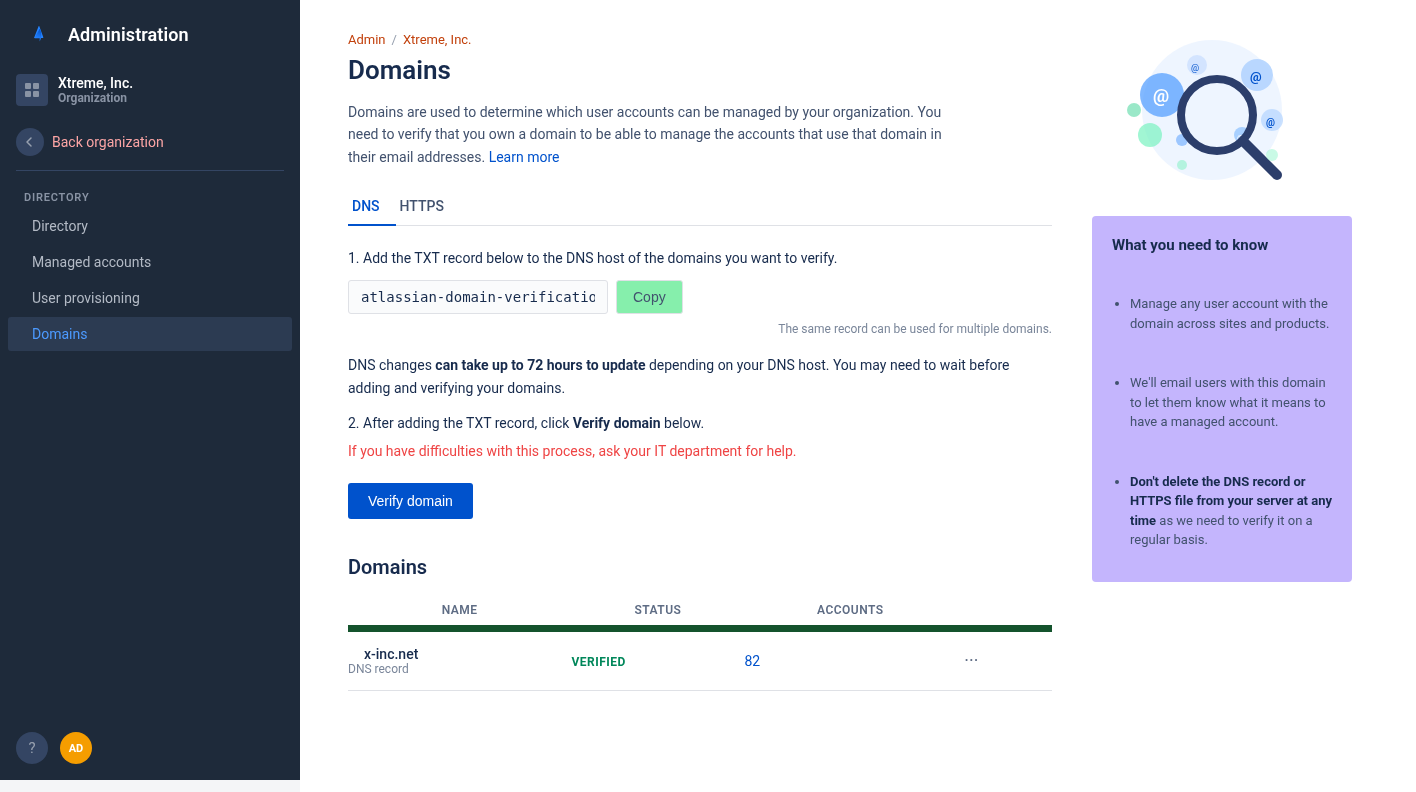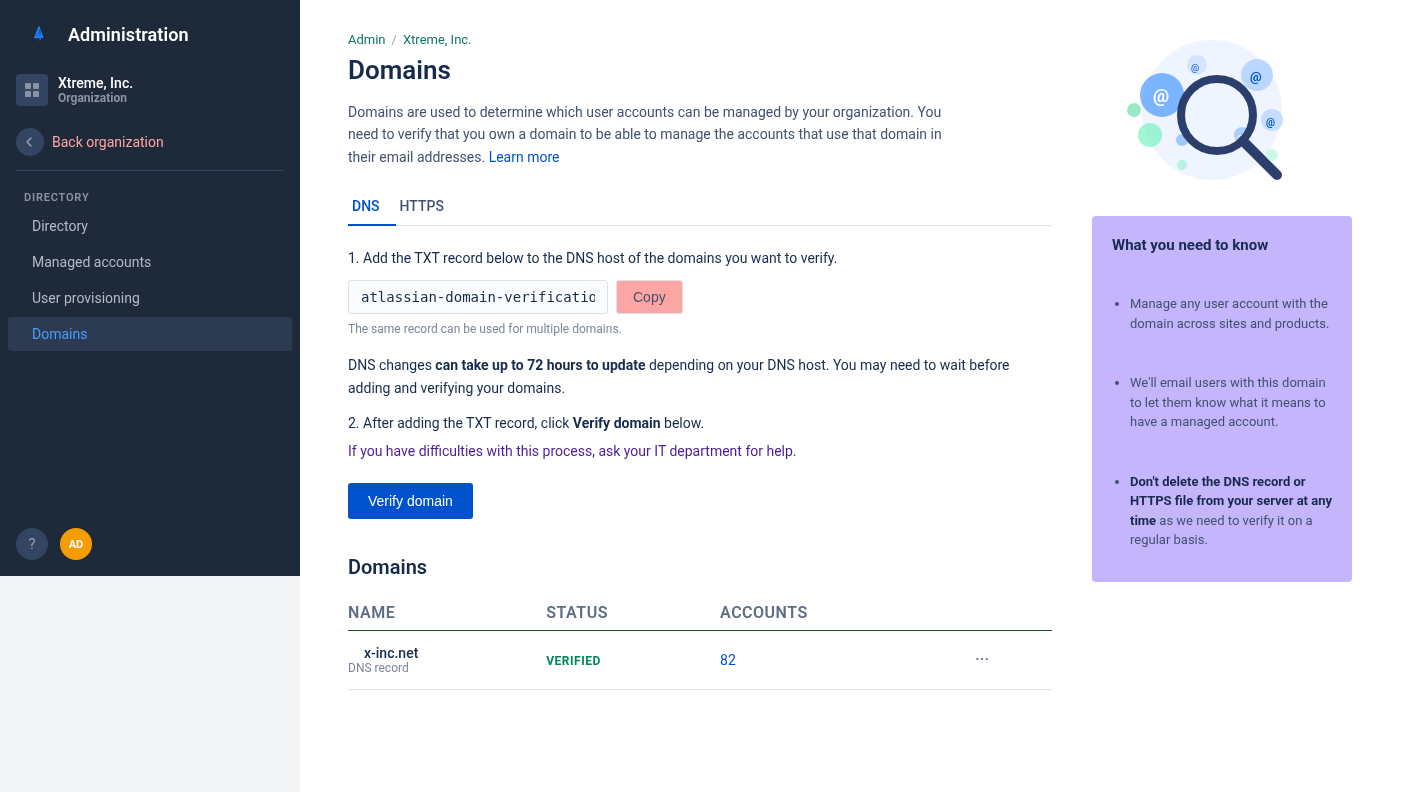--- a/index.html
+++ b/index.html
@@ -12,21 +12,21 @@
       overflow: hidden;
     }
 
     
     .sidebar {
       width: 300px;
       min-width: 300px;
       background: #1e2a3a;
       display: flex;
       flex-direction: column;
-      height: 576px;
+      height: 780px;
     }
 
     .sidebar-header {
       padding: 18px 24px 14px 24px;
       display: flex;
       align-items: center;
       gap: 12px;
     }
 
     .atlassian-logo {
@@ -186,21 +186,21 @@
     .breadcrumb {
       font-size: 13px;
       color: #5e6c84;
       margin-bottom: 8px;
       display: flex;
       align-items: center;
       gap: 6px;
     }
 
     .breadcrumb-link {
-      color: #0f766e;
+      color: #c2410c;
       cursor: pointer;
     }
 
     .breadcrumb-sep {
       color: #97a0af;
     }
 
     .page-title {
       font-size: 26px;
       font-weight: 600;
@@ -267,34 +267,35 @@
       border-radius: 3px;
       padding: 8px 12px;
       font-size: 14px;
       color: #172b4d;
       background: #fafbfc;
       min-width: 260px;
       font-family: monospace;
     }
 
     .copy-btn {
-      background: #fca5a5;
+      background: #86efac;
       border: 1px solid #dfe1e6;
       border-radius: 3px;
       padding: 8px 16px;
       font-size: 14px;
       color: #42526e;
       cursor: pointer;
       font-weight: 500;
     }
 
     .hint-text {
       font-size: 12px;
       color: #7a869a;
       margin-bottom: 18px;
+      text-align: right;
     }
 
     .dns-warning {
       font-size: 14px;
       color: #172b4d;
       margin-bottom: 16px;
       line-height: 1.6;
     }
 
     .dns-warning strong {
@@ -306,21 +307,21 @@
       color: #172b4d;
       margin-bottom: 12px;
     }
 
     .step2-text strong {
       font-weight: 700;
     }
 
     .step3-text {
       font-size: 14px;
-      color: #4c1d95;
+      color: #ef4444;
       margin-bottom: 24px;
     }
 
     .verify-btn {
       background: #0052cc;
       color: #ffffff;
       border: none;
       border-radius: 3px;
       padding: 10px 20px;
       font-size: 14px;
@@ -336,28 +337,28 @@
       color: #172b4d;
       margin-bottom: 16px;
     }
 
     .domains-table {
       width: 100%;
       border-collapse: collapse;
     }
 
     .domains-table th {
-      text-align: left;
-      font-size: 16px;
+      text-align: center;
+      font-size: 12px;
       font-weight: 600;
       color: #5e6c84;
       text-transform: uppercase;
       letter-spacing: 0.5px;
       padding: 8px 0;
-      border-bottom: 1px solid #14532d;
+      border-bottom: 7px solid #14532d;
     }
 
     .domains-table td {
       padding: 14px 0;
       font-size: 14px;
       color: #172b4d;
       border-bottom: 1px solid #dfe1e6;
       vertical-align: middle;
     }
 

